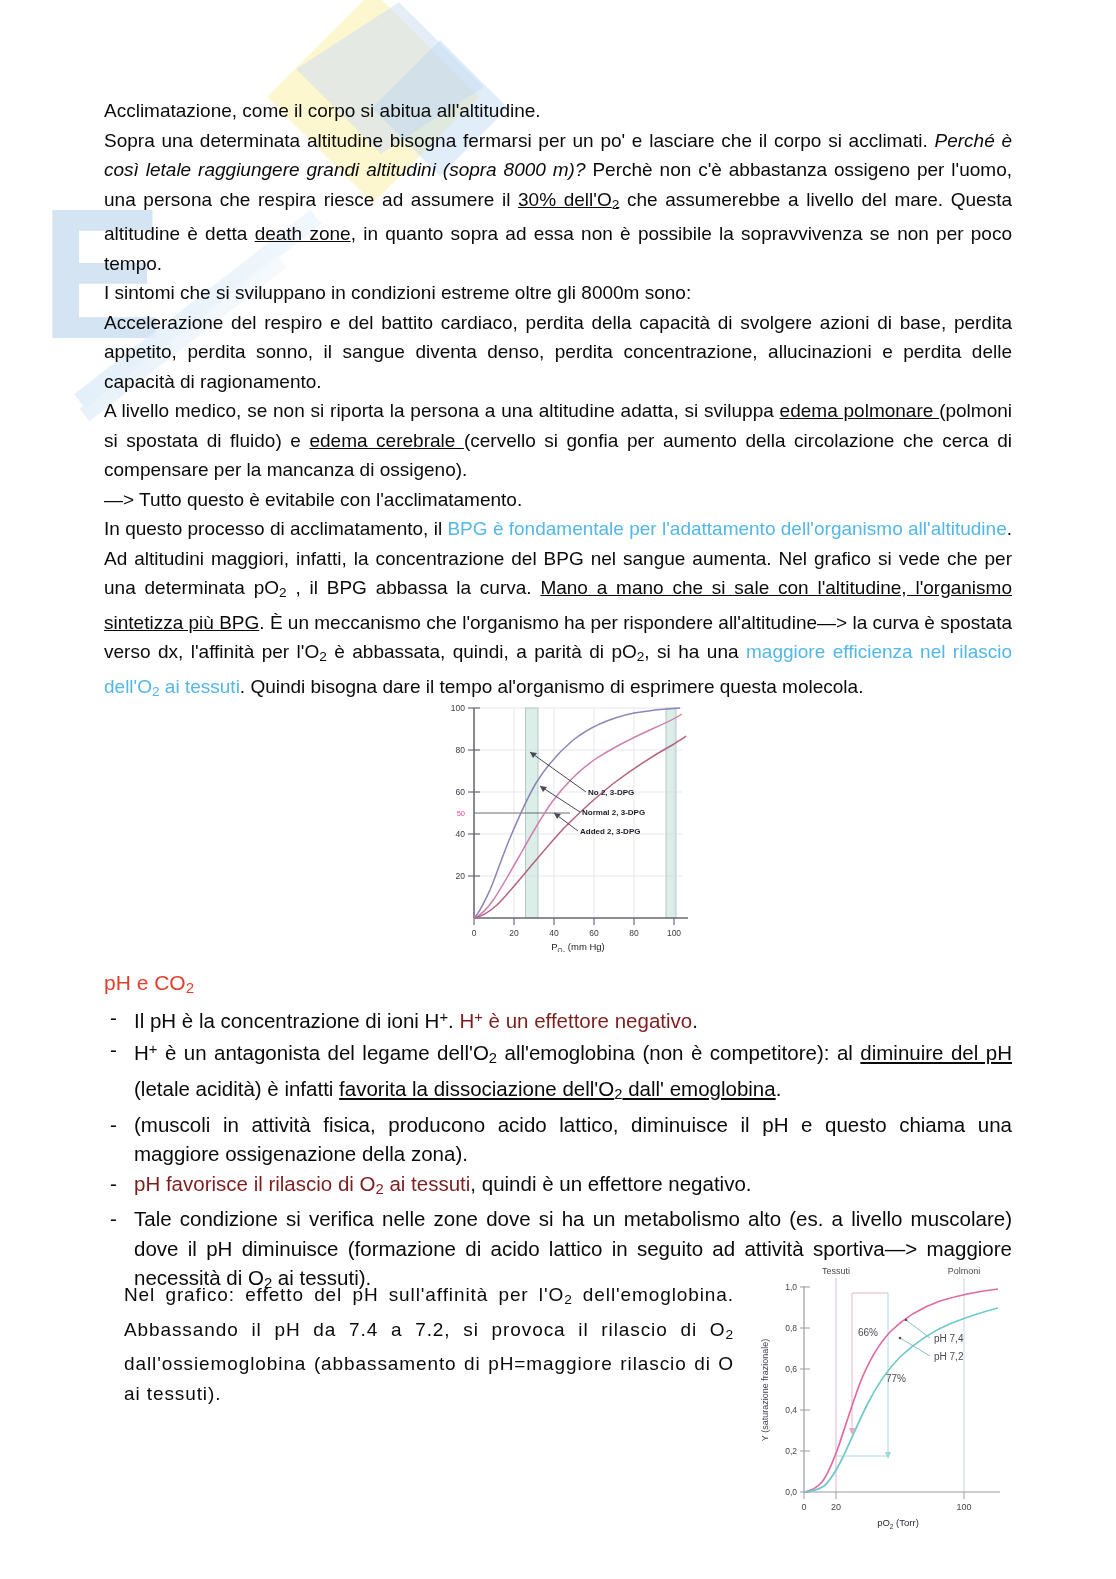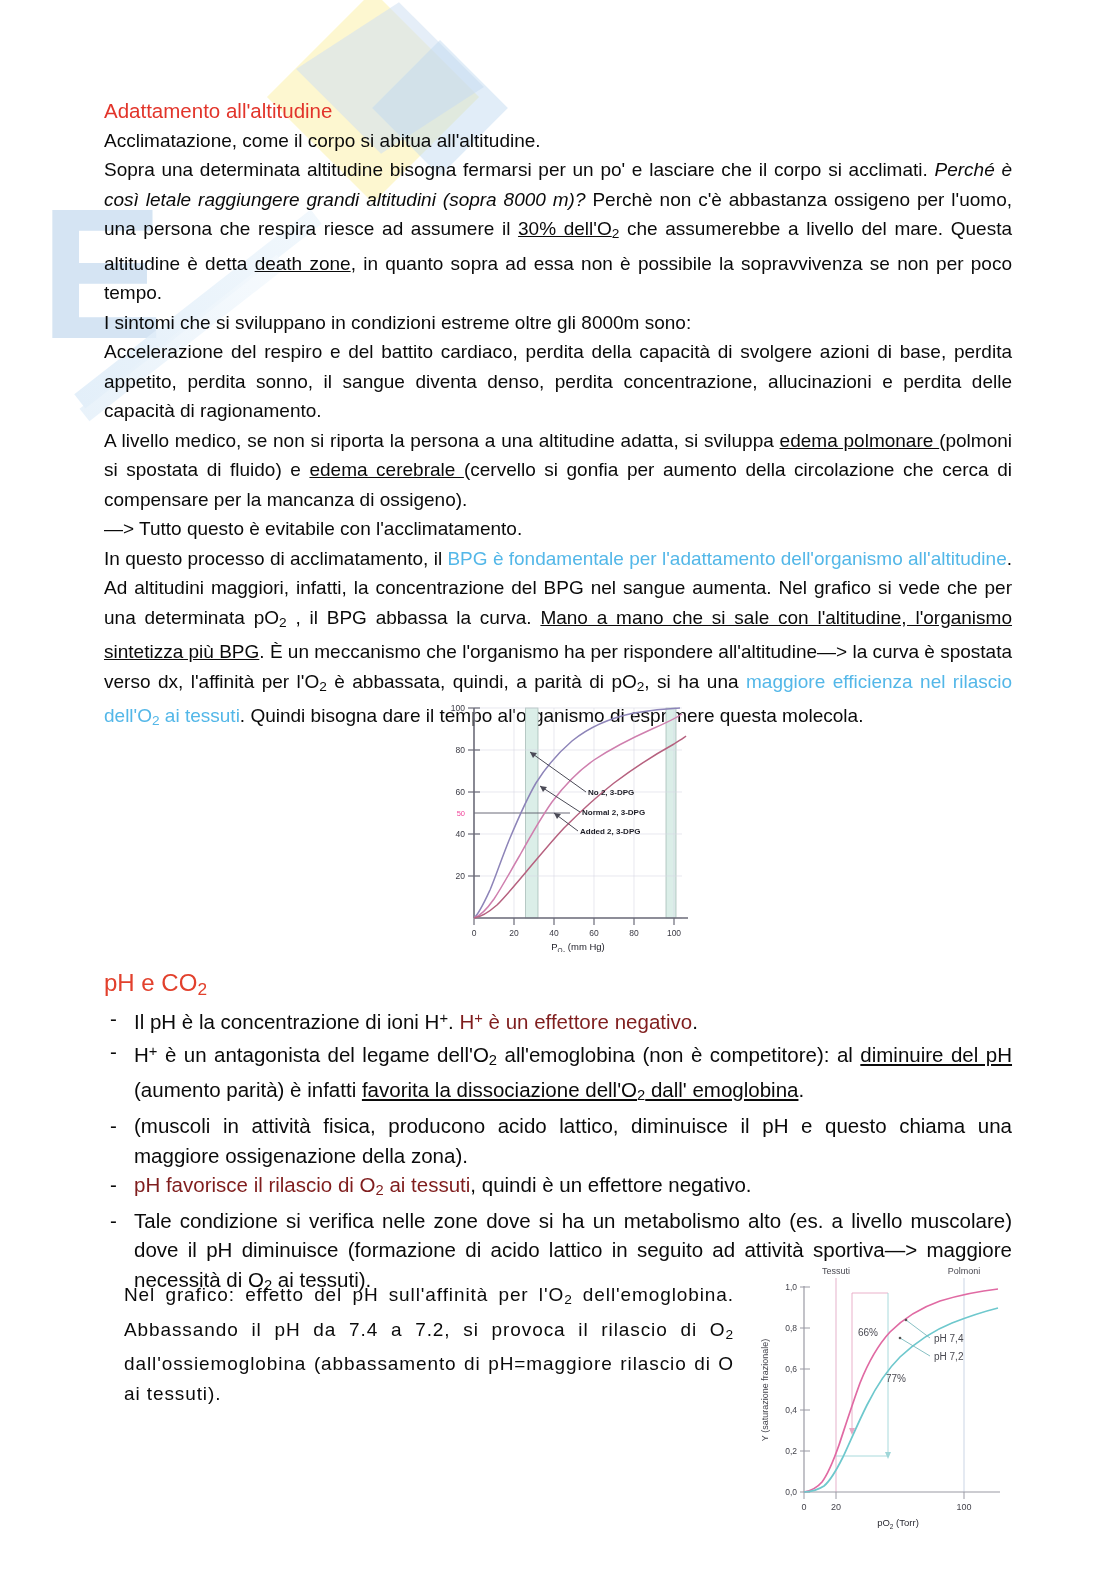--- a/index.html
+++ b/index.html
@@ -89,21 +89,21 @@
     text-align: justify;
     margin: 0;
   }
   .heading-red {
     font-size: 20.5px;
     line-height: 29.5px;
     color: #e2342a;
     margin: 0;
   }
   .heading-red2 {
-    font-size: 24px;
+    font-size: 21px;
     line-height: 29.5px;
     color: #e2402c;
     margin: 0;
   }
   .u { text-decoration: underline; margin-top: 24px; }
   .it { font-style: italic; }
   .blue { color: #53b7e8; }
   .pink { color: #7f1d1d; }
   sub { font-size: .72em; vertical-align: -.22em; }
   sup { font-size: .72em; vertical-align: .4em; }
@@ -163,21 +163,20 @@
 
   <div class="watermark wm-diamond"></div>
   <div class="watermark wm-blue-a"></div>
   <div class="watermark wm-blue-b"></div>
   <div class="wm-letter wm-E">E</div>
   <div class="wm-diag"></div>
   <div class="wm-diag2"></div>
 
   <div class="content">
 
-    <div class="heading-red">Adattamento all'altitudine</div>
 
     <p class="para"><span>Acclimatazione, come il corpo si abitua all'altitudine.</span></p>
 
     <p class="para"><span>Sopra una determinata altitudine bisogna fermarsi per un po' e lasciare che il corpo si acclimati. </span><span class="it">Perché è così letale raggiungere grandi altitudini (sopra 8000 m)?</span><span> Perchè non c'è abbastanza ossigeno per l'uomo, una persona che respira riesce ad assumere il </span><span class="u"><span>30% dell'O</span><sub>2</sub></span><span> che assumerebbe a livello del mare. Questa altitudine è detta </span><span class="u">death zone</span><span>, in quanto sopra ad essa non è possibile la sopravvivenza se non per poco tempo.</span></p>
 
     <p class="para"><span>I sintomi che si sviluppano in condizioni estreme oltre gli 8000m sono:</span></p>
 
     <p class="para"><span>Accelerazione del respiro e del battito cardiaco, perdita della capacità di svolgere azioni di base, perdita appetito, perdita sonno, il sangue diventa denso, perdita concentrazione, allucinazioni e perdita delle capacità di ragionamento.</span></p>
 
     <p class="para"><span>A livello medico, se non si riporta la persona a una altitudine adatta, si sviluppa </span><span class="u">edema polmonare </span><span>(polmoni si spostata di fluido) e </span><span class="u">edema cerebrale </span><span>(cervello si gonfia per aumento della circolazione che cerca di compensare per la mancanza di ossigeno).</span></p>
@@ -275,21 +274,21 @@
       </g>
     </svg>
   </div>
 
   <div class="content" style="top:968px;">
     <div class="heading-red2"><span>pH e CO</span><sub>2</sub></div>
 
     <ul class="bullets">
       <li><span class="dash">-</span><span>Il pH è la concentrazione di ioni H</span><sup>+</sup><span>. </span><span class="pink"><span>H</span><sup>+</sup><span> è un effettore negativo</span></span><span>.</span></li>
 
-      <li><span class="dash">-</span><span>H</span><sup>+</sup><span> è un antagonista del legame dell'O</span><sub>2</sub><span> all'emoglobina (non è competitore): al </span><span class="u">diminuire del pH</span><span> (aumento parità) è infatti </span><span class="u"><span>favorita la dissociazione dell'O</span><sub>2</sub><span> dall' emoglobina</span></span><span>.</span></li>
+      <li><span class="dash">-</span><span>H</span><sup>+</sup><span> è un antagonista del legame dell'O</span><sub>2</sub><span> all'emoglobina (non è competitore): al </span><span class="u">diminuire del pH</span><span> (letale acidità) è infatti </span><span class="u"><span>favorita la dissociazione dell'O</span><sub>2</sub><span> dall' emoglobina</span></span><span>.</span></li>
 
       <li><span class="dash">-</span><span>(muscoli in attività fisica, producono acido lattico, diminuisce il pH e questo chiama una maggiore ossigenazione della zona).</span></li>
 
       <li><span class="dash">-</span><span class="pink"><span>pH favorisce il rilascio di O</span><sub>2</sub><span> ai tessuti</span></span><span>, quindi è un effettore negativo.</span></li>
 
       <li><span class="dash">-</span><span>Tale condizione si verifica nelle zone dove si ha un metabolismo alto (es. a livello muscolare) dove il pH diminuisce (formazione di acido lattico in seguito ad attività sportiva—&gt; maggiore necessità di O</span><sub>2</sub><span> ai tessuti).</span></li>
     </ul>
   </div>
 
   <div class="closing">

